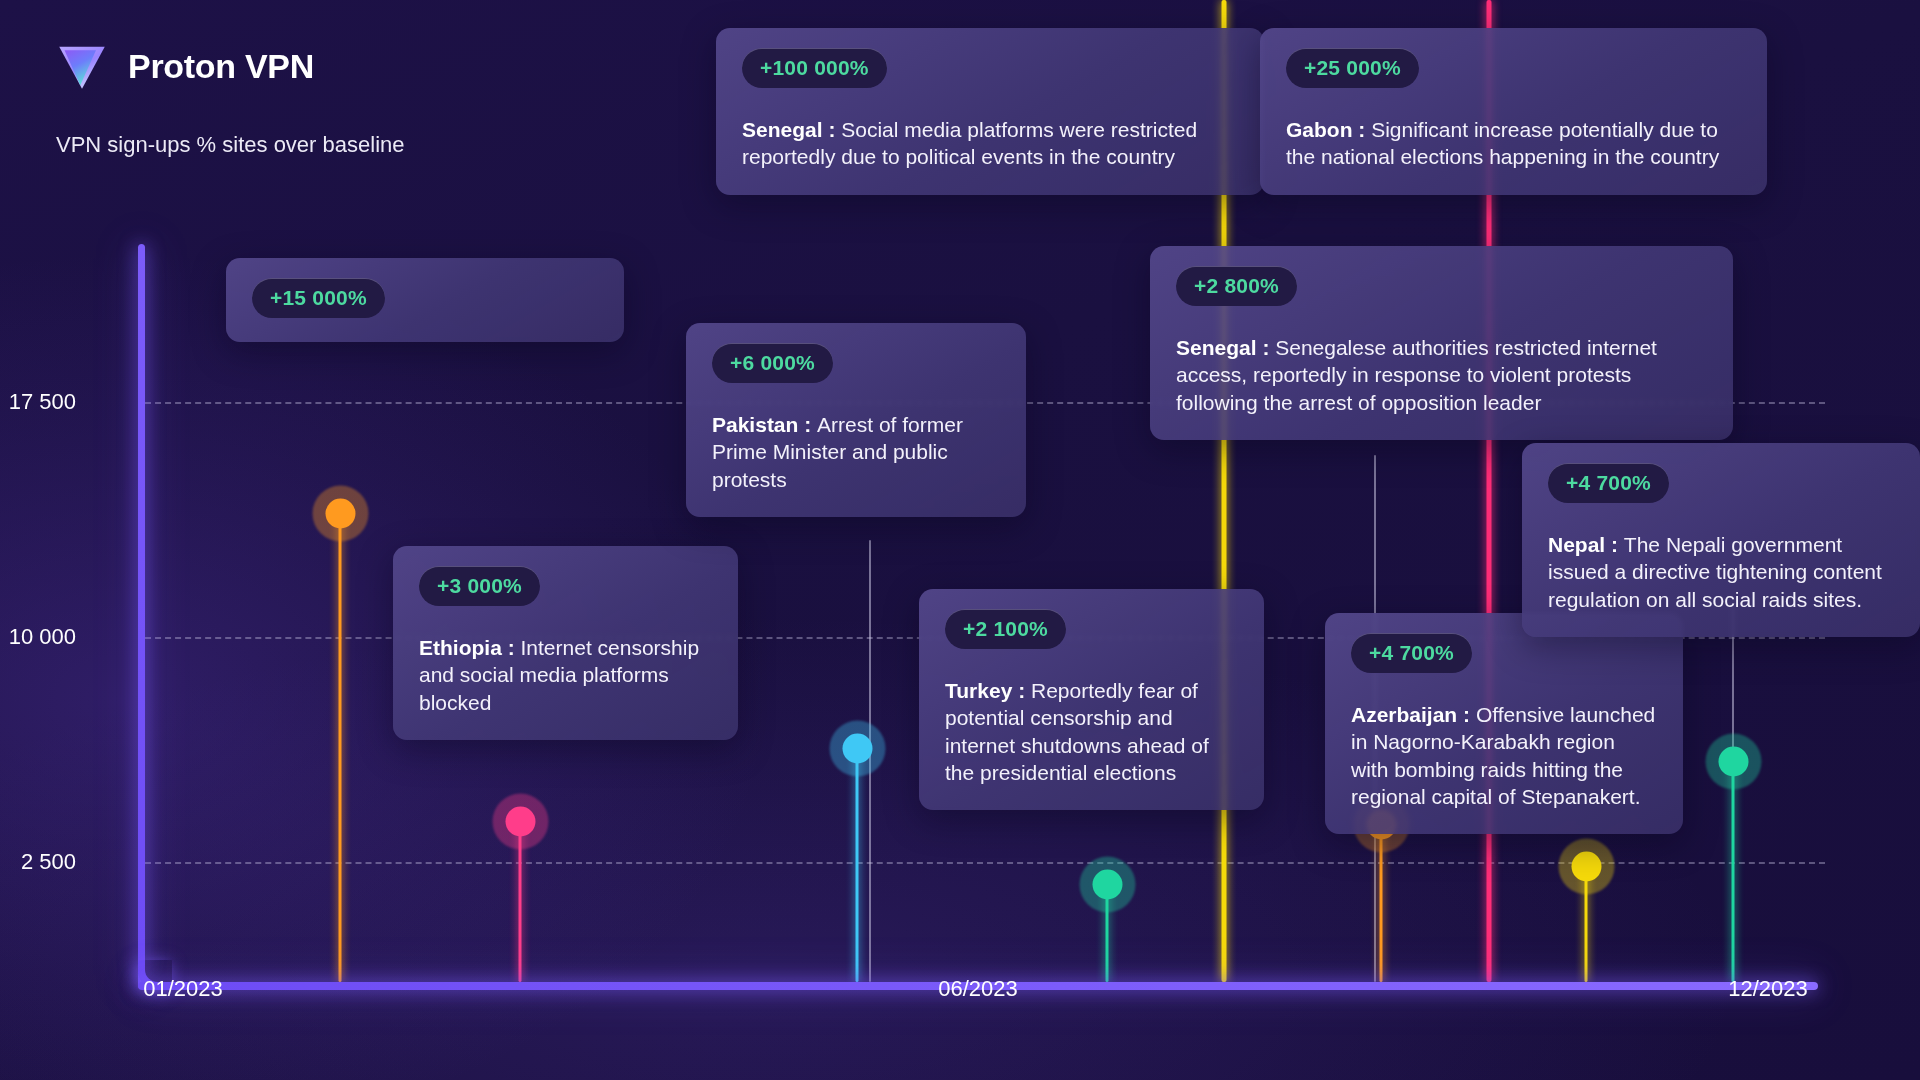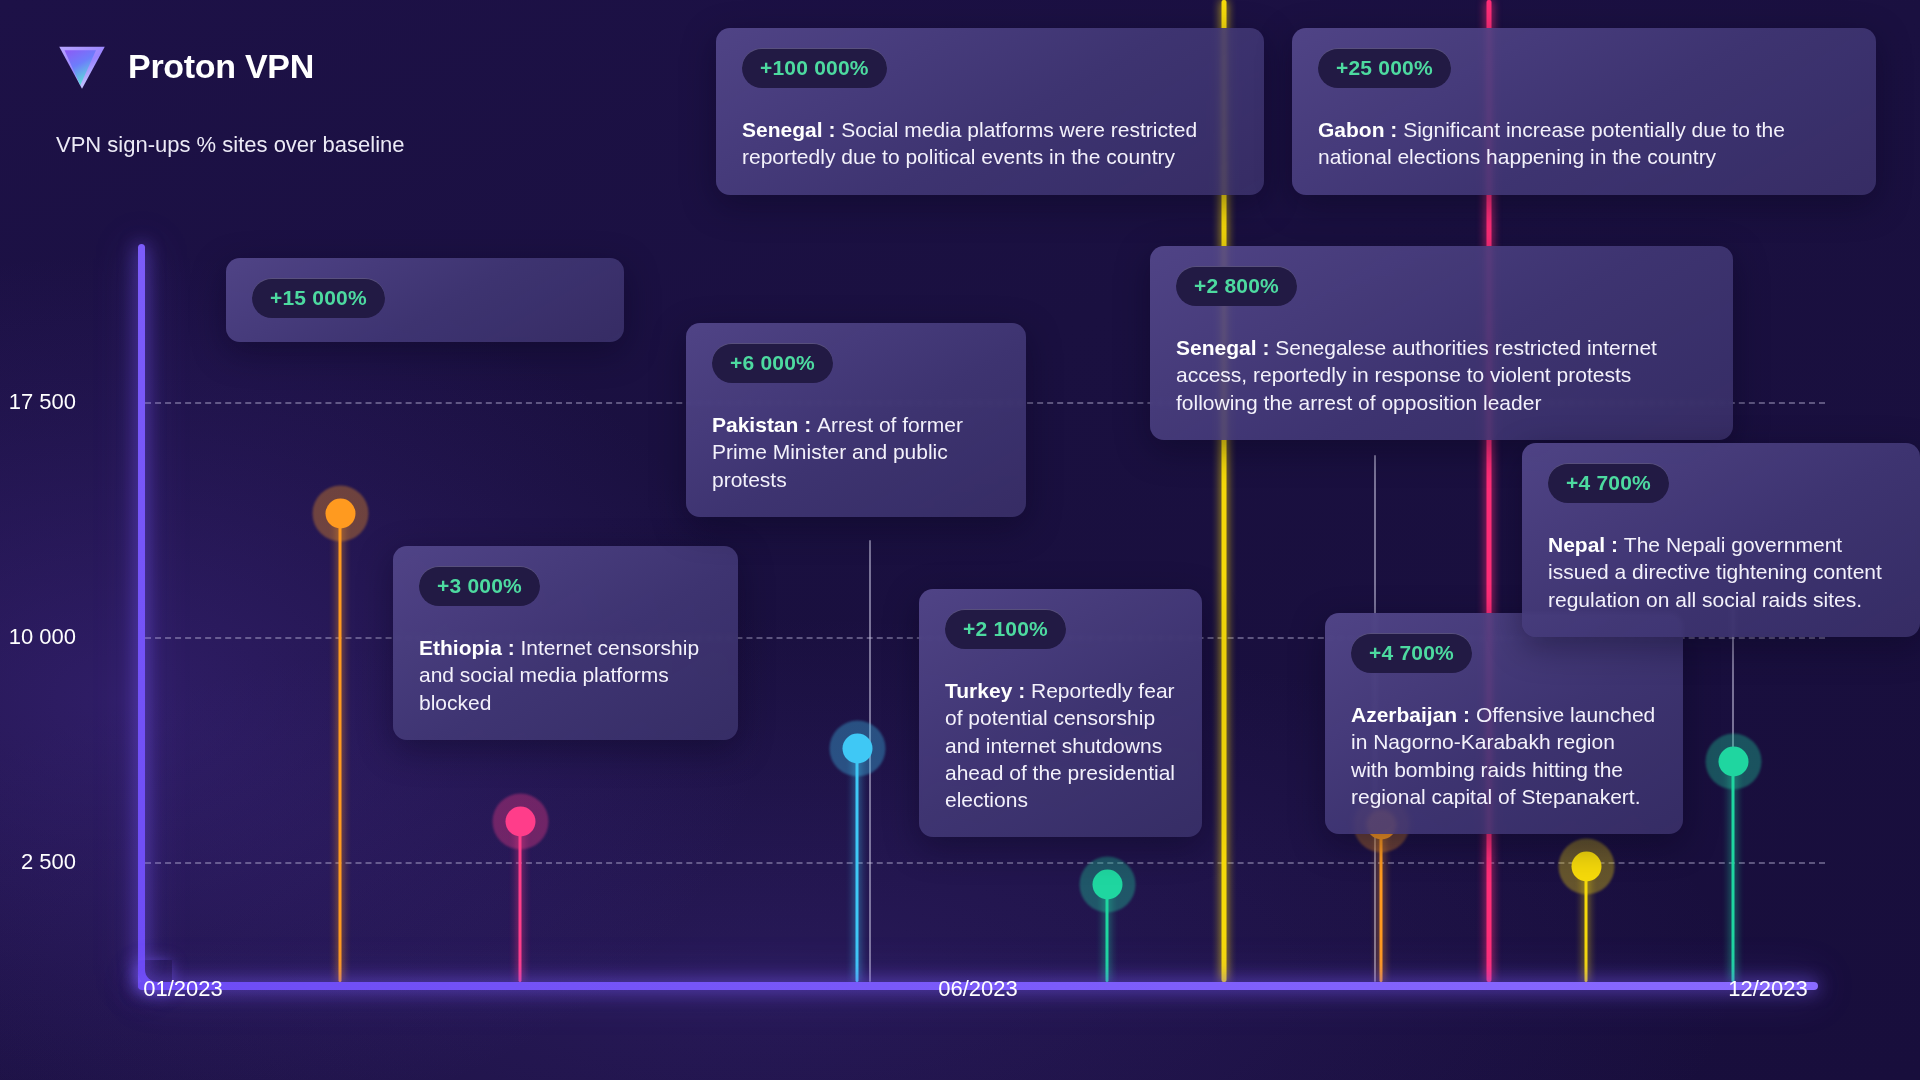--- a/index.html
+++ b/index.html
@@ -250,21 +250,21 @@
         <div class="xtick" style="left: 183px;">01/2023</div>
         <div class="xtick" style="left: 978px;">06/2023</div>
         <div class="xtick" style="left: 1768px;">12/2023</div>
       </div>
   </div>
 
   <div id="cards-layer">
       <div class="card" style="left: 226px; top: 258px; width: 398px;"><div class="badge">+15 000%</div></div>
       <div class="card" style="left: 393px; top: 546px; width: 345px;"><div class="badge">+3 000%</div><div class="card-body"><span class="card-country">Ethiopia</span><span class="card-country"> : </span><span>Internet censorship and social media platforms blocked</span></div></div>
       <div class="card" style="left: 686px; top: 323px; width: 340px;"><div class="badge">+6 000%</div><div class="card-body"><span class="card-country">Pakistan</span><span class="card-country"> : </span><span>Arrest of former Prime Minister and public protests</span></div></div>
-      <div class="card" style="left: 919px; top: 589px; width: 283px;"><div class="badge">+2 100%</div><div class="card-body"><span class="card-country">Turkey</span><span class="card-country"> : </span><span>Reportedly fear of potential censorship and internet shutdowns ahead of the presidential elections</span></div></div>
+      <div class="card" style="left: 919px; top: 589px; width: 345px;"><div class="badge">+2 100%</div><div class="card-body"><span class="card-country">Turkey</span><span class="card-country"> : </span><span>Reportedly fear of potential censorship and internet shutdowns ahead of the presidential elections</span></div></div>
       <div class="card" style="left: 716px; top: 28px; width: 548px;"><div class="badge">+100 000%</div><div class="card-body"><span class="card-country">Senegal</span><span class="card-country"> : </span><span>Social media platforms were restricted reportedly due to political events in the country</span></div></div>
-      <div class="card" style="left: 1292px; top: 28px; width: 584px;"><div class="badge">+25 000%</div><div class="card-body"><span class="card-country">Gabon</span><span class="card-country"> : </span><span>Significant increase potentially due to the national elections happening in the country</span></div></div>
+      <div class="card" style="left: 1260px; top: 28px; width: 507px;"><div class="badge">+25 000%</div><div class="card-body"><span class="card-country">Gabon</span><span class="card-country"> : </span><span>Significant increase potentially due to the national elections happening in the country</span></div></div>
       <div class="card" style="left: 1150px; top: 246px; width: 583px;"><div class="badge">+2 800%</div><div class="card-body"><span class="card-country">Senegal</span><span class="card-country"> : </span><span>Senegalese authorities restricted internet access, reportedly in response to violent protests following the arrest of opposition leader</span></div></div>
       <div class="card" style="left: 1325px; top: 613px; width: 358px;"><div class="badge">+4 700%</div><div class="card-body"><span class="card-country">Azerbaijan</span><span class="card-country"> : </span><span>Offensive launched in Nagorno-Karabakh region with bombing raids hitting the regional capital of Stepanakert.</span></div></div>
       <div class="card" style="left: 1522px; top: 443px; width: 398px;"><div class="badge">+4 700%</div><div class="card-body"><span class="card-country">Nepal</span><span class="card-country"> : </span><span>The Nepali government issued a directive tightening content regulation on all social raids sites.</span></div></div>
     </div>
 
 </div>
 
 </body></html>

